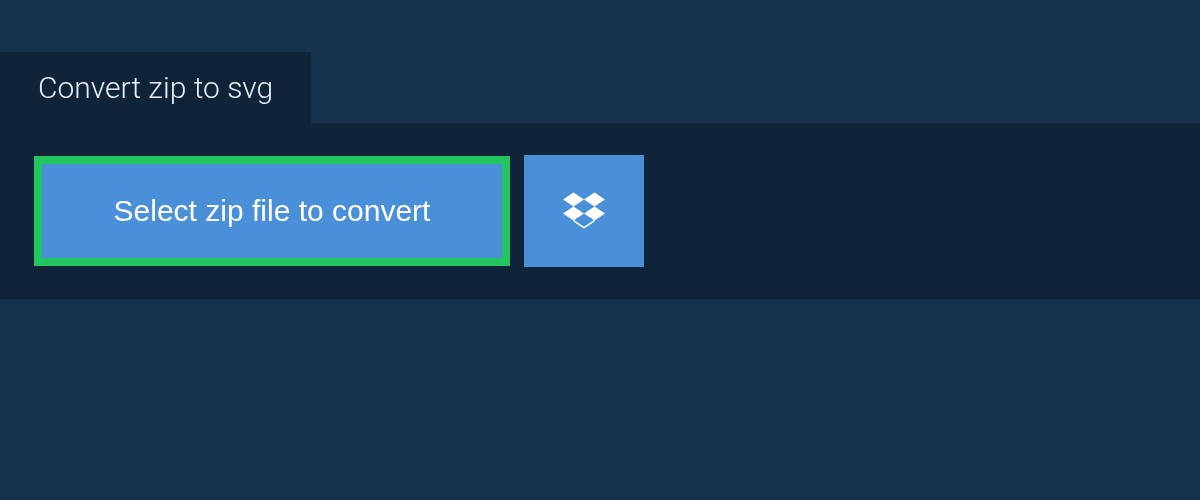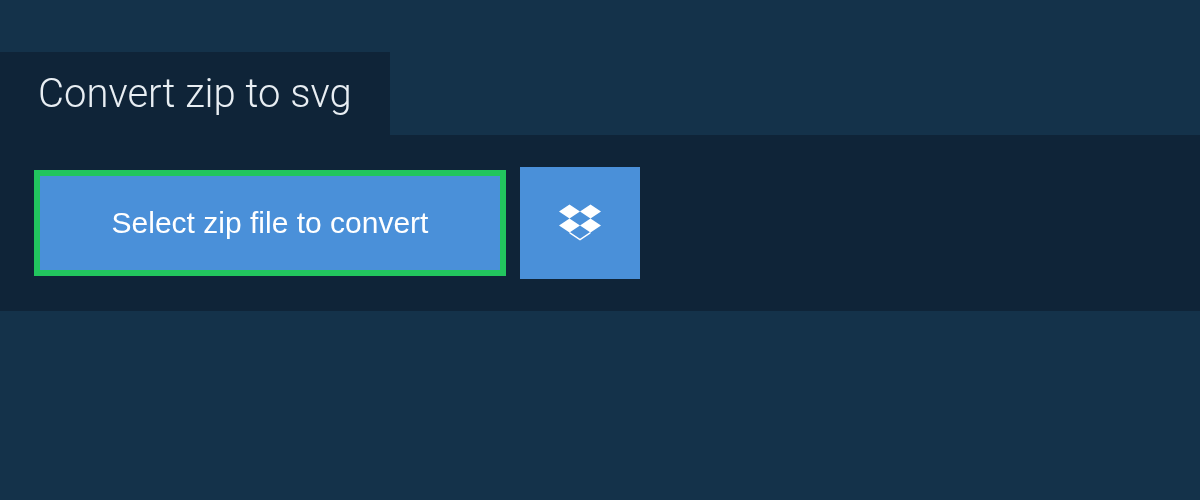--- a/index.html
+++ b/index.html
@@ -14,34 +14,34 @@
       font-family: -apple-system, BlinkMacSystemFont, "Segoe UI", Roboto, "Helvetica Neue", Arial, sans-serif;
       overflow: hidden;
     }
     .tab-container {
       padding-top: 52px;
     }
     .tab {
       display: inline-block;
       background: #0f2438;
       color: #e8eef3;
-      font-size: 40px;
+      font-size: 30px;
       font-weight: 300;
       padding: 18px 38px;
       margin-left: 0;
     }
     .panel {
       background: #0f2438;
       padding: 32px 34px;
       display: flex;
       align-items: center;
       gap: 14px;
     }
     .select-button-wrapper {
-      border: 6px solid #22c55e;
+      border: 8px solid #22c55e;
       display: inline-block;
     }
     .select-button {
       background: #4a90d9;
       color: #ffffff;
       font-size: 30px;
       font-weight: 300;
       padding: 30px 44px;
       border: none;
       cursor: pointer;

